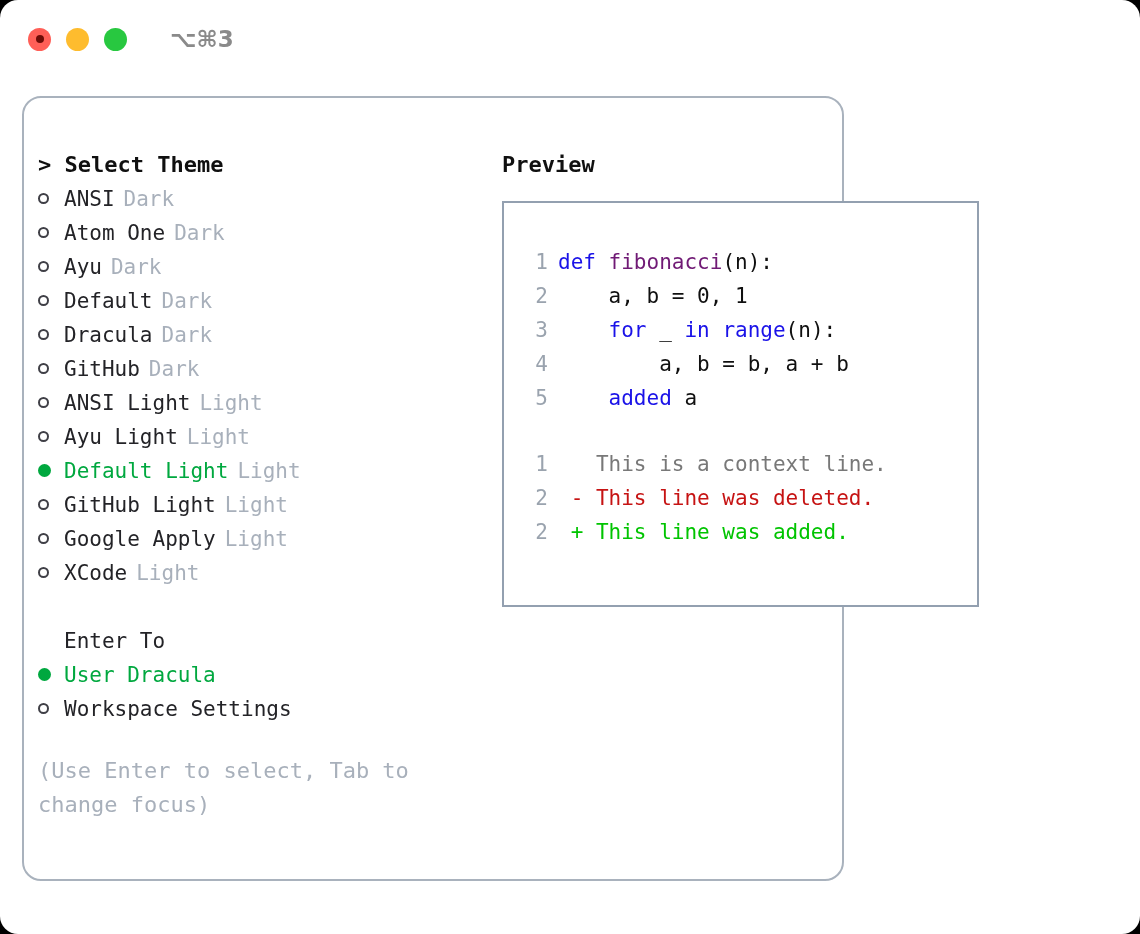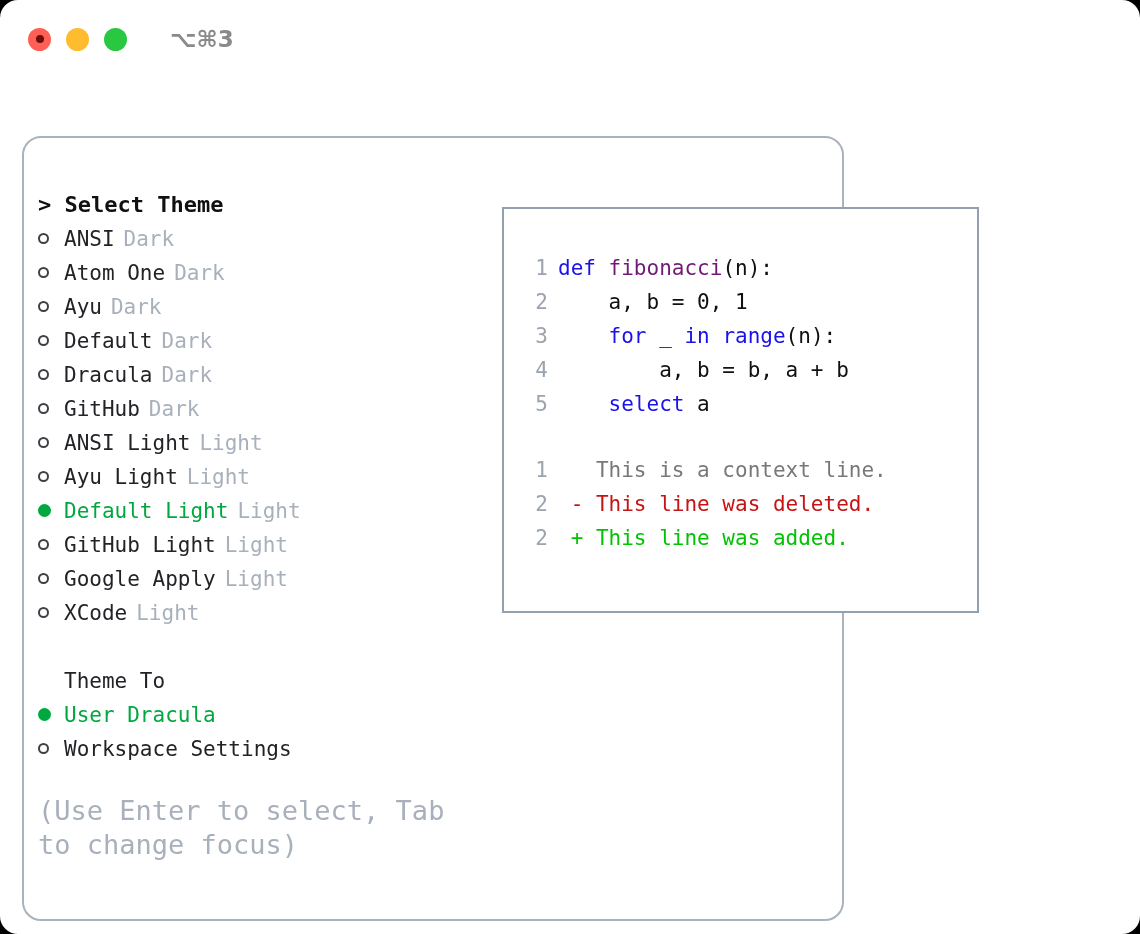--- a/index.html
+++ b/index.html
@@ -69,21 +69,20 @@
   .card {
     position: absolute;
     left: 22px;
     top: 96px;
     width: 822px;
     height: 785px;
     border: 2px solid #a9b2bd;
     border-radius: 19px;
     box-sizing: border-box;
     background: #ffffff;
-    margin-top: 40px;
   }
   .card-inner {
     position: relative;
     width: 100%;
     height: 100%;
   }
 
   
   .left-col {
     position: absolute;
@@ -143,21 +142,21 @@
     font-size: 21px;
     color: #232327;
     line-height: 34px;
     padding-left: 26px;
     white-space: pre;
   }
   .spacer { height: 34px; }
 
   .hint {
     margin-top: 28px;
-    font-size: 27px;
+    font-size: 22px;
     color: #a8b0bb;
     line-height: 34px;
     width: 410px;
     white-space: pre-wrap;
   }
 
   
   .right-col {
     position: absolute;
     left: 478px;
@@ -234,37 +233,38 @@
             <div class="opt-row"><span class="marker"><span class="ring"></span></span><span class="opt-label">ANSI Light</span><span class="opt-badge">Light</span></div>
             <div class="opt-row"><span class="marker"><span class="ring"></span></span><span class="opt-label">Ayu Light</span><span class="opt-badge">Light</span></div>
             <div class="opt-row selected"><span class="marker"><span class="dot"></span></span><span class="opt-label">Default Light</span><span class="opt-badge">Light</span></div>
             <div class="opt-row"><span class="marker"><span class="ring"></span></span><span class="opt-label">GitHub Light</span><span class="opt-badge">Light</span></div>
             <div class="opt-row"><span class="marker"><span class="ring"></span></span><span class="opt-label">Google Apply</span><span class="opt-badge">Light</span></div>
             <div class="opt-row"><span class="marker"><span class="ring"></span></span><span class="opt-label">XCode</span><span class="opt-badge">Light</span></div>
           </div>
 
         <div class="spacer"></div>
 
-        <div class="applyto-header">Theme To</div>
+        <div class="applyto-header">Enter To</div>
         <div id="applyto-options">
             <div class="opt-row selected"><span class="marker"><span class="dot"></span></span><span class="opt-label">User Dracula</span></div>
             <div class="opt-row"><span class="marker"><span class="ring"></span></span><span class="opt-label">Workspace Settings</span></div>
           </div>
 
         <div class="hint">(Use Enter to select, Tab to change focus)</div>
       </div>
 
       <div class="right-col">
+        <div class="preview-title">Preview</div>
         <div class="preview-box">
           <div id="code-sample">
               <div class="code-line"><span class="lineno">1</span><span><span class="tok-kw">def </span><span class="tok-fn">fibonacci</span><span class="tok-plain">(n):</span></span></div>
               <div class="code-line"><span class="lineno">2</span><span><span class="tok-plain">    a, b = 0, 1</span></span></div>
               <div class="code-line"><span class="lineno">3</span><span><span class="tok-plain">    </span><span class="tok-kw">for</span><span class="tok-plain"> _ </span><span class="tok-kw">in range</span><span class="tok-plain">(n):</span></span></div>
               <div class="code-line"><span class="lineno">4</span><span><span class="tok-plain">        a, b = b, a + b</span></span></div>
-              <div class="code-line"><span class="lineno">5</span><span><span class="tok-plain">    </span><span class="tok-kw">select</span><span class="tok-plain"> a</span></span></div>
+              <div class="code-line"><span class="lineno">5</span><span><span class="tok-plain">    </span><span class="tok-kw">added</span><span class="tok-plain"> a</span></span></div>
             </div>
           <div class="code-blank"></div>
           <div id="diff-sample">
               <div class="code-line"><span class="lineno">1</span><span><span class="tok-ctx">   This is a context line.</span></span></div>
               <div class="code-line"><span class="lineno">2</span><span><span class="tok-del"> - This line was deleted.</span></span></div>
               <div class="code-line"><span class="lineno">2</span><span><span class="tok-add"> + This line was added.</span></span></div>
             </div>
         </div>
       </div>
 

